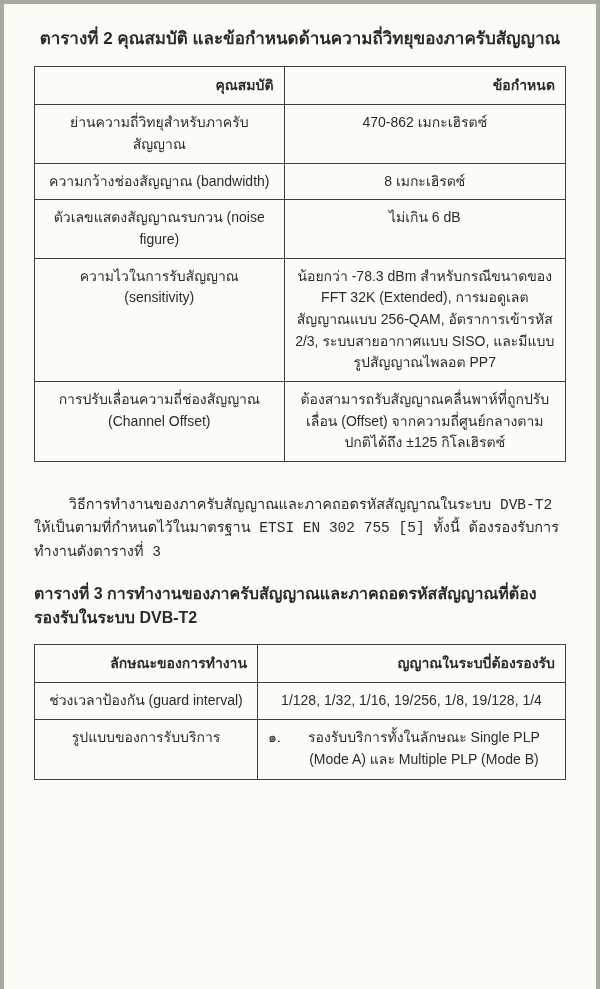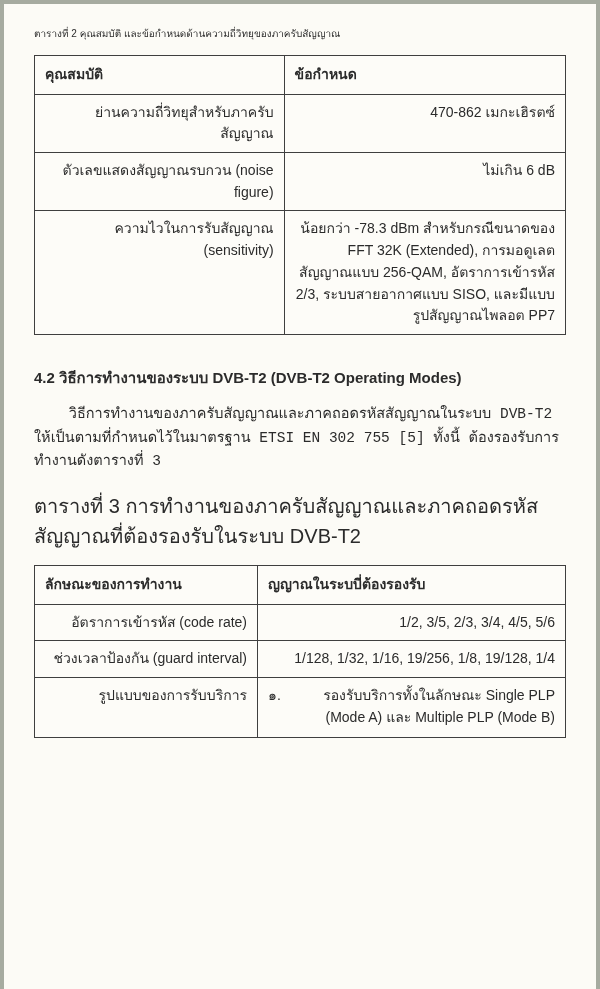--- a/index.html
+++ b/index.html
@@ -15,46 +15,46 @@
   .scan {
     position:relative;
     flex:1;
     background:#fcfbf6;
     border:4px solid #a6aba0;
     border-bottom:none;
     padding:22px 30px 0 30px;
     display:flex; flex-direction:column;
   }
   .caption-center {
-    text-align:left; font-weight:normal; font-size:10px;
+    text-align:center; font-weight:bold; font-size:17px;
     margin:0 0 14px 0; line-height:1.5;
   }
   table { border-collapse:collapse; width:100%; background:#fdfcf8; }
   th, td {
     border:1px solid #3f3f3f;
     padding:7px 10px;
     font-size:14px;
     line-height:1.55;
     vertical-align:top;
-    text-align:right;
+    text-align:center;
   }
-  th { text-align:left; font-weight:bold; padding:8px 10px; }
+  th { text-align:right; font-weight:bold; padding:8px 10px; }
   .t2 { margin-bottom:32px; }
   .t2 .col1 { width:47%; }
   .t3 .col1 { width:42%;margin-left:28px; }
   .section-heading {
     font-weight:bold; font-size:15px; margin:0 0 14px 0; line-height:1.5;
   }
   .para {
     font-size:14.5px; line-height:1.6; margin:0 0 18px 0;
     text-indent:2.4em;
     font-family:Liberation Mono, monospace;
   }
   .caption-left {
-    font-weight:normal; font-size:20px; margin:0 0 14px 0; line-height:1.5;
+    font-weight:bold; font-size:16px; margin:0 0 14px 0; line-height:1.5;
   }
   .list-item { display:flex; gap:12px; margin-bottom:13px; }
   .list-item:last-child { margin-bottom:2px; }
   .list-item .num { flex:0 0 auto; }
   .list-item .txt { flex:1 1 auto; }
 </style>
 </head>
 <body>
 
 <div class="outer">
@@ -68,47 +68,50 @@
           <th class="col1">คุณสมบัติ</th>
           <th>ข้อกำหนด</th>
         </tr>
       </thead>
       <tbody>
         <tr>
           <td>ย่านความถี่วิทยุสำหรับภาครับสัญญาณ</td>
           <td>470-862 เมกะเฮิรตซ์</td>
         </tr>
         <tr>
+          <td>ความกว้างช่องสัญญาณ (bandwidth)</td>
+          <td>8 เมกะเฮิรตซ์</td>
+        </tr>
+        <tr>
           <td>ตัวเลขแสดงสัญญาณรบกวน (noise figure)</td>
           <td>ไม่เกิน 6 dB</td>
         </tr>
         <tr>
           <td>ความไวในการรับสัญญาณ (sensitivity)</td>
           <td>น้อยกว่า -78.3 dBm สำหรับกรณีขนาดของ FFT 32K (Extended), การมอดูเลตสัญญาณแบบ 256-QAM, อัตราการเข้ารหัส 2/3, ระบบสายอากาศแบบ SISO, และมีแบบรูปสัญญาณไพลอต PP7</td>
         </tr>
+        <tr>
+          <td>การปรับเลื่อนความถี่ช่องสัญญาณ (Channel Offset)</td>
+          <td>ต้องสามารถรับสัญญาณคลื่นพาห์ที่ถูกปรับเลื่อน (Offset) จากความถี่ศูนย์กลางตามปกติได้ถึง ±125 กิโลเฮิรตซ์</td>
+        </tr>
       </tbody>
     </table>
 
-    <div class="section-heading">4.2 วิธีการทำงานของระบบ DVB-T2 (DVB-T2 Operating Modes)</div>
     <div class="para">วิธีการทำงานของภาครับสัญญาณและภาคถอดรหัสสัญญาณในระบบ DVB-T2 ให้เป็นตามที่กำหนดไว้ในมาตรฐาน ETSI EN 302 755 [5] ทั้งนี้ ต้องรองรับการทำงานดังตารางที่ 3</div>
 
     <div class="caption-left">ตารางที่ 3 การทำงานของภาครับสัญญาณและภาคถอดรหัสสัญญาณที่ต้องรองรับในระบบ DVB-T2</div>
 
     <table class="t3">
       <thead>
         <tr>
           <th class="col1">ลักษณะของการทำงาน</th>
           <th>ญญาณในระบบี่ต้องรองรับ</th>
         </tr>
       </thead>
       <tbody>
-        <tr>
-          <td>อัตราการเข้ารหัส (code rate)</td>
-          <td>1/2, 3/5, 2/3, 3/4, 4/5, 5/6</td>
-        </tr>
         <tr>
           <td>ช่วงเวลาป้องกัน (guard interval)</td>
           <td>1/128, 1/32, 1/16, 19/256, 1/8, 19/128, 1/4</td>
         </tr>
         <tr>
           <td>รูปแบบของการรับบริการ</td>
           <td>
             <div class="list-item">
               <span class="num">๑.</span>
               <span class="txt">รองรับบริการทั้งในลักษณะ Single PLP (Mode A) และ Multiple PLP (Mode B)</span>

